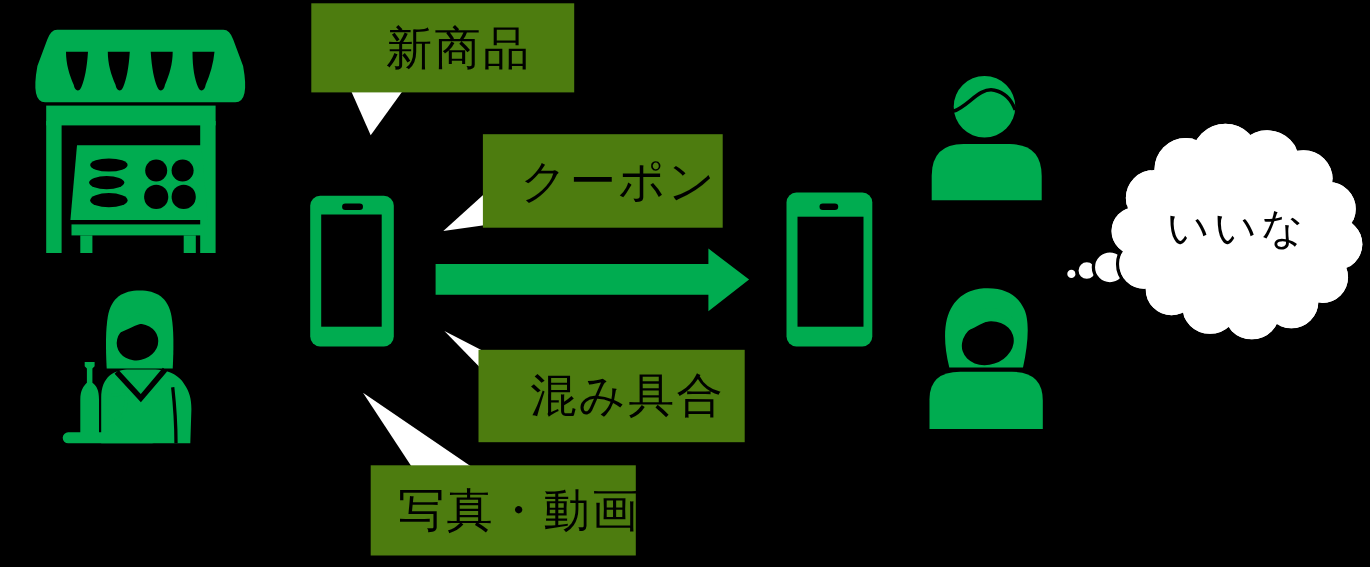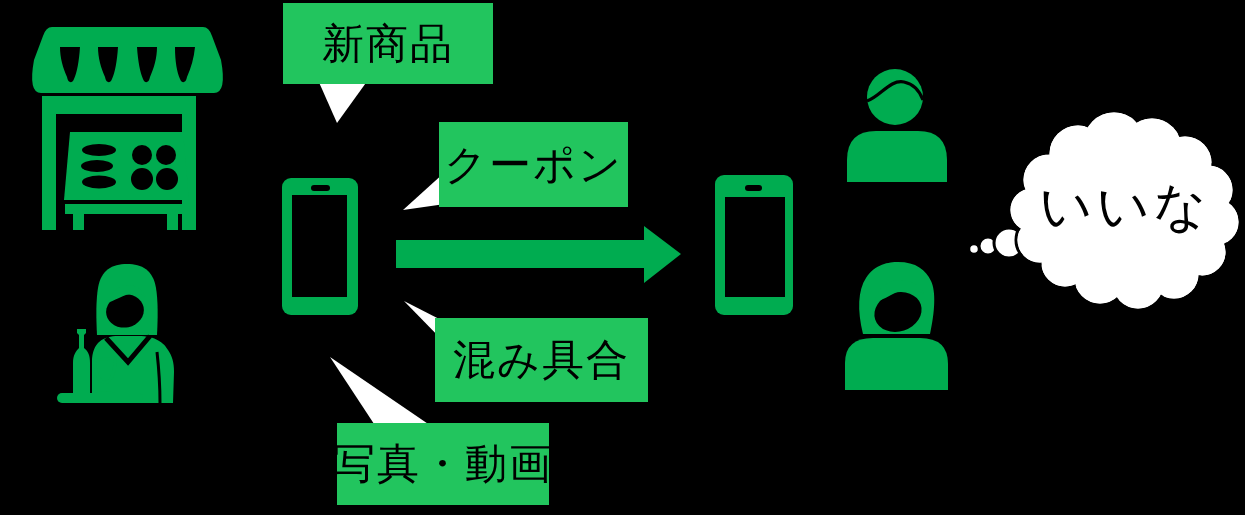--- a/index.html
+++ b/index.html
@@ -2,26 +2,26 @@
 <html><head>
 <meta charset="utf-8">
 <style>
   html,body{margin:0;padding:0;background:#000;}
   #stage{
     position:relative;width:1245px;height:515px;background:#000000;
     overflow:hidden;font-family:"Liberation Sans","DejaVu Sans",sans-serif;
   }
   #gfx{position:absolute;left:0;top:0;}
   .bubble{
-    position:absolute;background:#22c55e;color:#000000;
+    position:absolute;background:#4d7c0f;color:#000000;
     display:flex;align-items:center;justify-content:center;
-    font-size:42px;letter-spacing:2px;white-space:nowrap;
+    font-size:42px;letter-spacing:2px;white-space:nowrap;padding-left:29px;
   }
   .thought-label{
-    position:absolute;color:#000000;font-size:52px;letter-spacing:4px;
+    position:absolute;color:#000000;font-size:38px;letter-spacing:4px;
     display:flex;align-items:center;justify-content:center;white-space:nowrap;
   }
 </style>
 </head>
 <body>
 
 <div id="stage">
 
   <svg id="gfx" width="1245" height="515" viewBox="0 0 1245 515">
 

